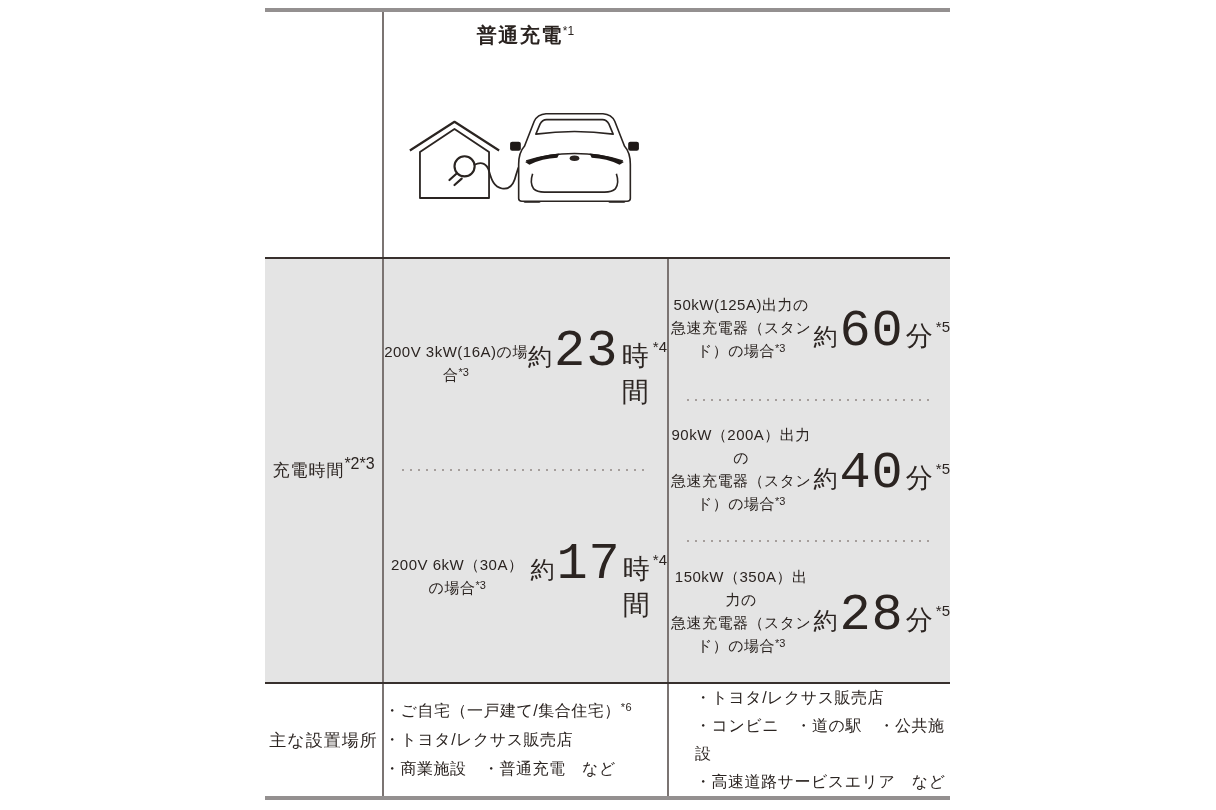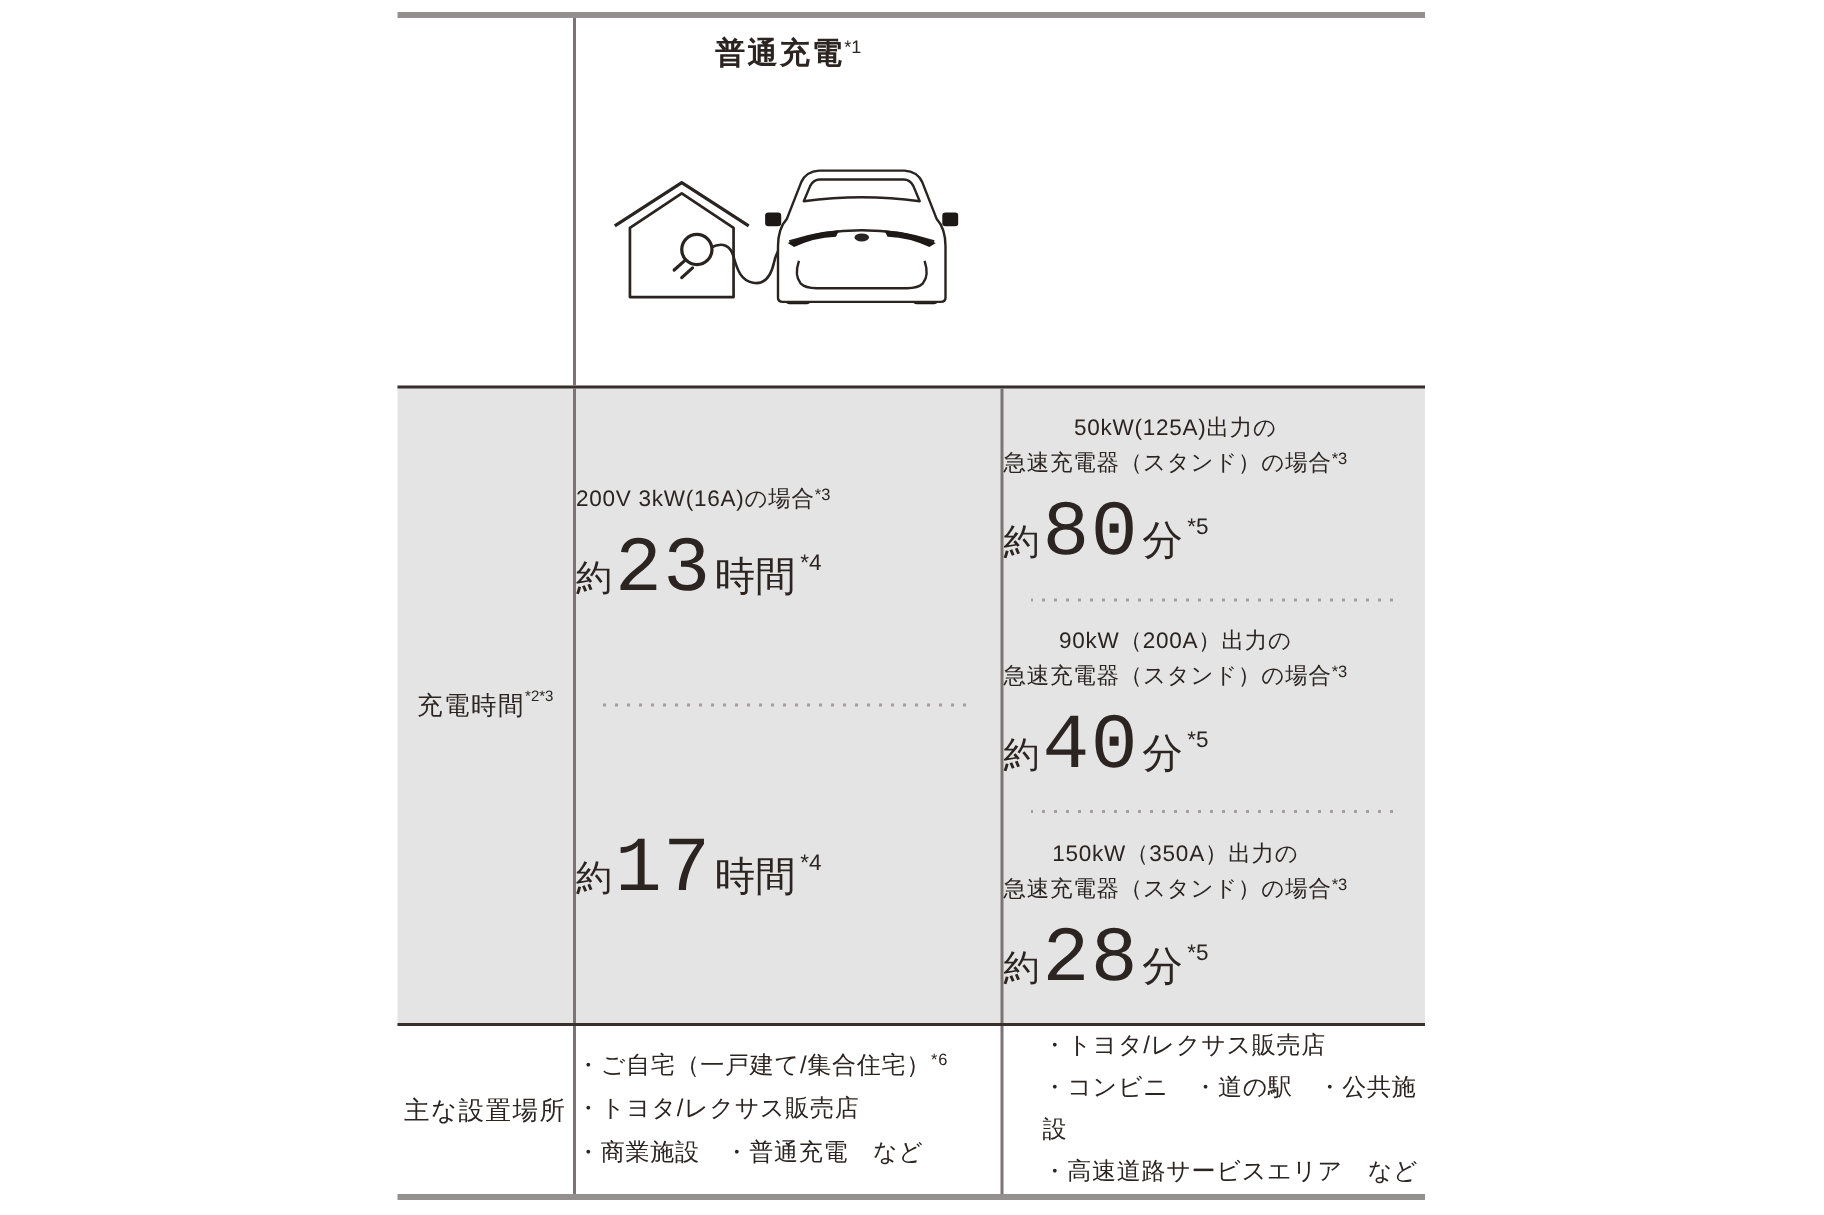--- a/index.html
+++ b/index.html
@@ -19,23 +19,23 @@
   .cell{position:relative;box-sizing:border-box;}
   .vline{border-left:2px solid #7b7472;}
   
   .col-title{padding-top:10px;text-align:center;font-size:20px;font-weight:bold;letter-spacing:1.5px;}
   .sup-title{font-size:12px;font-weight:normal;position:relative;top:-7px;letter-spacing:0;}
   .illus{position:absolute;}
   .illus-normal{left:20px;top:83px;width:242px;height:113px;}
   .illus-rapid{left:44px;top:83px;width:197px;height:113px;}
   
   .label-cell{display:flex;align-items:center;justify-content:center;font-size:17px;letter-spacing:1px;}
-  .sup-label{font-size:10px;position:relative;top:-6px;letter-spacing:0;}
+  .sup-label{font-size:16px;position:relative;top:-6px;letter-spacing:0;}
   .time-col{display:flex;flex-direction:column;height:100%;}
-  .time-block{flex:1;display:flex;flex-direction:column;justify-content:center;align-items:flex-start;text-align:center;}
+  .time-block{flex:1;display:flex;flex-direction:row;justify-content:center;align-items:center;text-align:center;}
   .cond{font-size:15px;line-height:23px;letter-spacing:0.5px;}
   .sup-cond{font-size:11px;position:relative;top:-4px;letter-spacing:0;}
   .bigline{margin-top:7px;display:flex;align-items:baseline;justify-content:center;}
   .approx{font-size:24px;}
   .bignum{font-size:52px;line-height:54px;font-weight:normal;letter-spacing:1px;margin:0 2px;font-family:Liberation Mono, monospace;}
   .bigunit{font-size:27px;}
   .sup-big{font-size:15px;position:relative;top:-13px;margin-left:3px;}
   .dotted{flex:0 0 2px;height:2px;margin:0 18px;
     background-image:repeating-linear-gradient(to right,#a59e9b 0 2px,transparent 2px 8px);}
   
@@ -107,40 +107,43 @@
             </div>
             <div class="bigline">
               <span class="approx">約</span>
                 <span class="bignum">23</span>
                 <span class="bigunit">時間</span>
                 <span class="sup-big">*4</span>
             </div>
           </div>
           <div class="dotted"></div>
           <div class="time-block">
+            <div class="cond">
+              <span>200V 6kW（30A）の場合</span><span class="sup-cond">*3</span>
+            </div>
             <div class="bigline">
               <span class="approx">約</span>
                 <span class="bignum">17</span>
                 <span class="bigunit">時間</span>
                 <span class="sup-big">*4</span>
             </div>
           </div>
         </div>
       </div>
 
       <div class="cell vline">
         <div class="time-col">
           <div class="time-block">
             <div class="cond">
               <div>50kW(125A)出力の</div>
               <div><span>急速充電器（スタンド）の場合</span><span class="sup-cond">*3</span></div>
             </div>
             <div class="bigline">
               <span class="approx">約</span>
-                <span class="bignum">80</span>
+                <span class="bignum">60</span>
                 <span class="bigunit">分</span>
                 <span class="sup-big">*5</span>
             </div>
           </div>
           <div class="dotted"></div>
           <div class="time-block">
             <div class="cond">
               <div>90kW（200A）出力の</div>
               <div><span>急速充電器（スタンド）の場合</span><span class="sup-cond">*3</span></div>
             </div>

